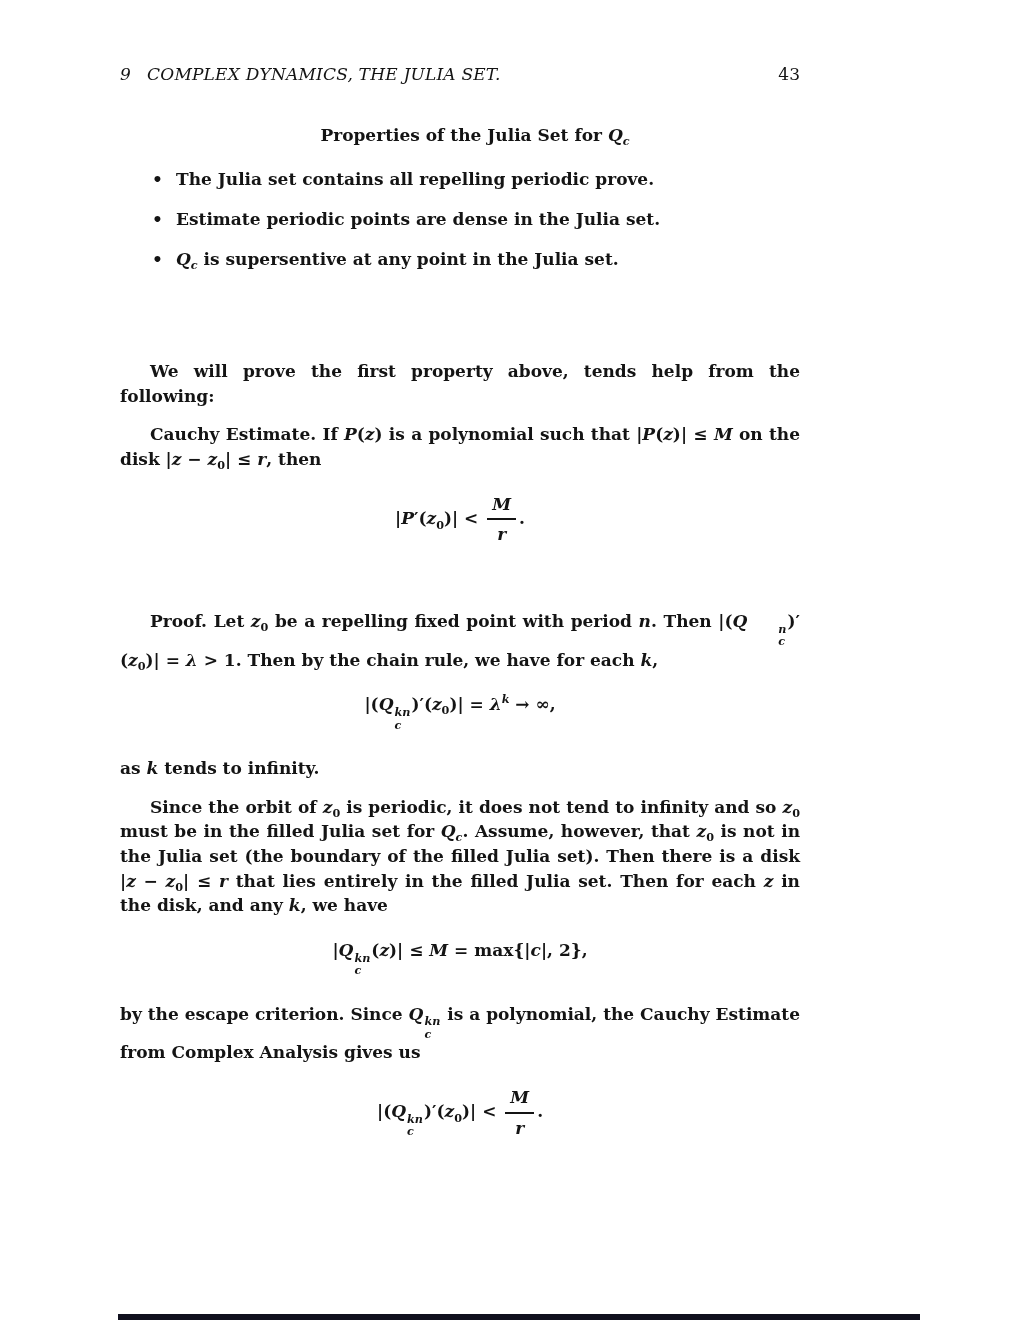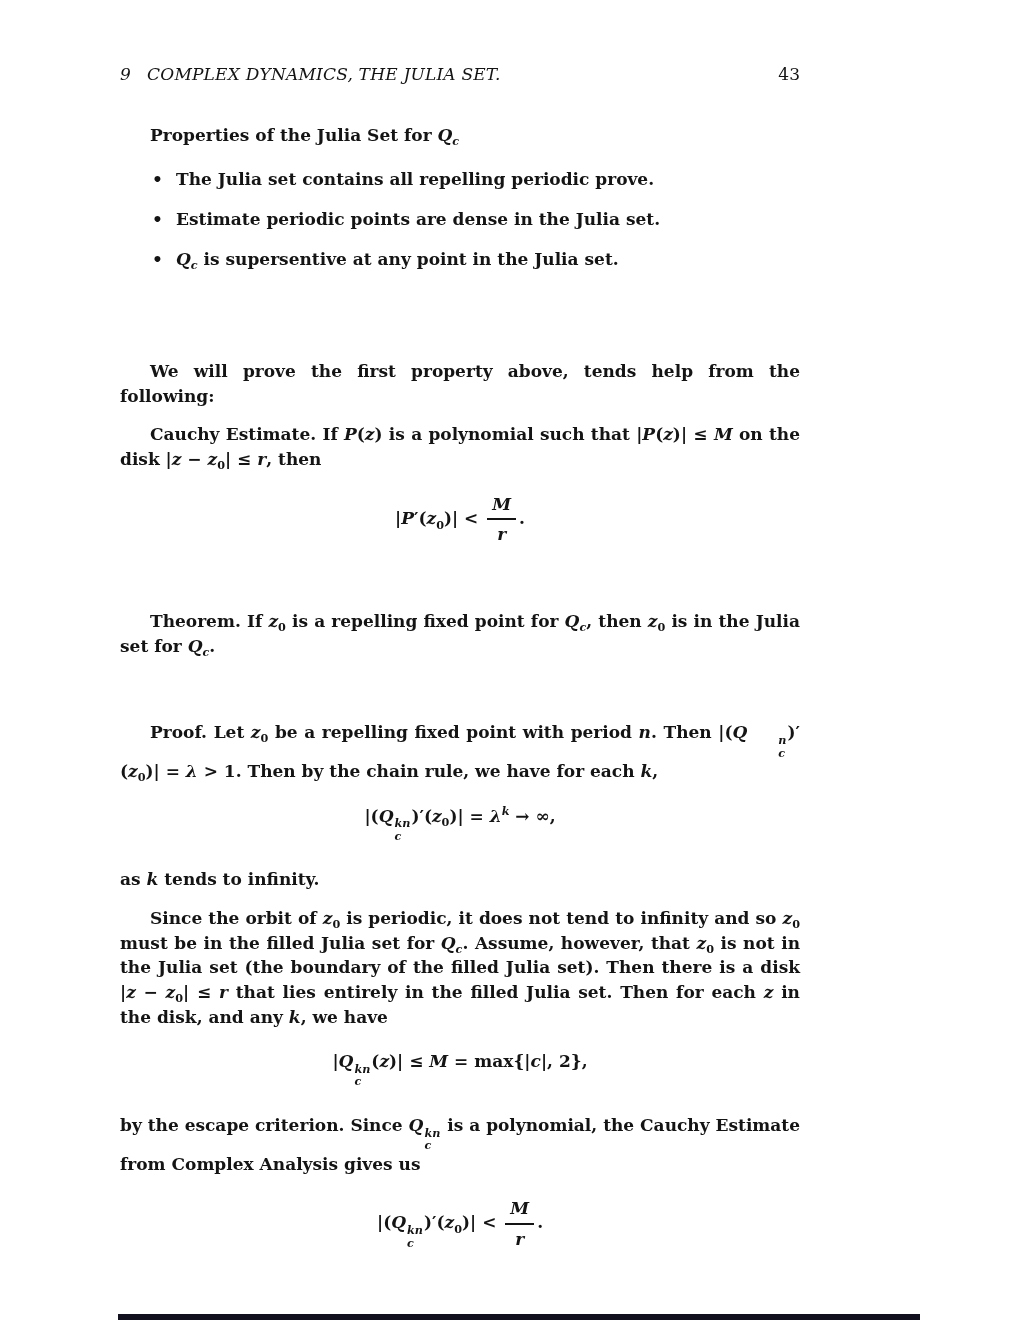--- a/index.html
+++ b/index.html
@@ -31,21 +31,21 @@
   .running-title {
     font-style: italic;
     letter-spacing: 0.2px;
   }
   .running-title .sec-name { margin-left: 16px; }
   .page-number { font-style: normal; }
 
   
   .doc-body { font-weight: bold; }
 
-  p { margin: 0; }
+  p { margin: 0; text-align: center; }
   .para {
     text-align: justify;
     margin-bottom: 10px;
     margin-top: 25px;
   }
   .indent { text-indent: 30px; }
 
   .heading { text-indent: 30px; margin-bottom: 20px; }
 
   ul.bullets {
@@ -139,21 +139,20 @@
         <span class="marker">•</span><span><i>Q</i><sub><i>c</i></sub> is supersentive at any point in the Julia set.</span>
       </li>
     </ul>
 
     <p class="para indent gap-xl">We will prove the first property above, tends help from the following:</p>
 
     <p class="para indent mt-sm">Cauchy Estimate.  If <i>P</i>(<i>z</i>) is a polynomial such that |<i>P</i>(<i>z</i>)| ≤ <i>M</i> on the disk |<i>z</i> − <i>z</i><sub>0</sub>| ≤ <i>r</i>, then</p>
 
     <div class="equation">|<i>P</i>′(<i>z</i><sub>0</sub>)| &lt; <span class="frac"><span class="num"><i>M</i></span><span class="den"><i>r</i></span></span>.</div>
 
-    <p class="para indent gap-lg">Theorem.  If <i>z</i><sub>0</sub> is a repelling fixed point for <i>Q</i><sub><i>c</i></sub>, then <i>z</i><sub>0</sub> is in the Julia set for <i>Q</i><sub><i>c</i></sub>.</p>
 
     <p class="para indent gap-lg">Proof.  Let <i>z</i><sub>0</sub> be a repelling fixed point with period <i>n</i>.  Then |(<i>Q</i><span class="ss">
           <span class="t"><i>n</i></span>
           <span class="b"><i>c</i></span>
         </span>)′(<i>z</i><sub>0</sub>)| = <i>λ</i> &gt; 1.  Then by the chain rule, we have for each <i>k</i>,</p>
 
     <div class="equation">|(<i>Q</i><span class="ss">
           <span class="t"><i>kn</i></span>
           <span class="b"><i>c</i></span>
         </span>)′(<i>z</i><sub>0</sub>)| = <i>λ</i><sup><i>k</i></sup> → ∞,</div>

